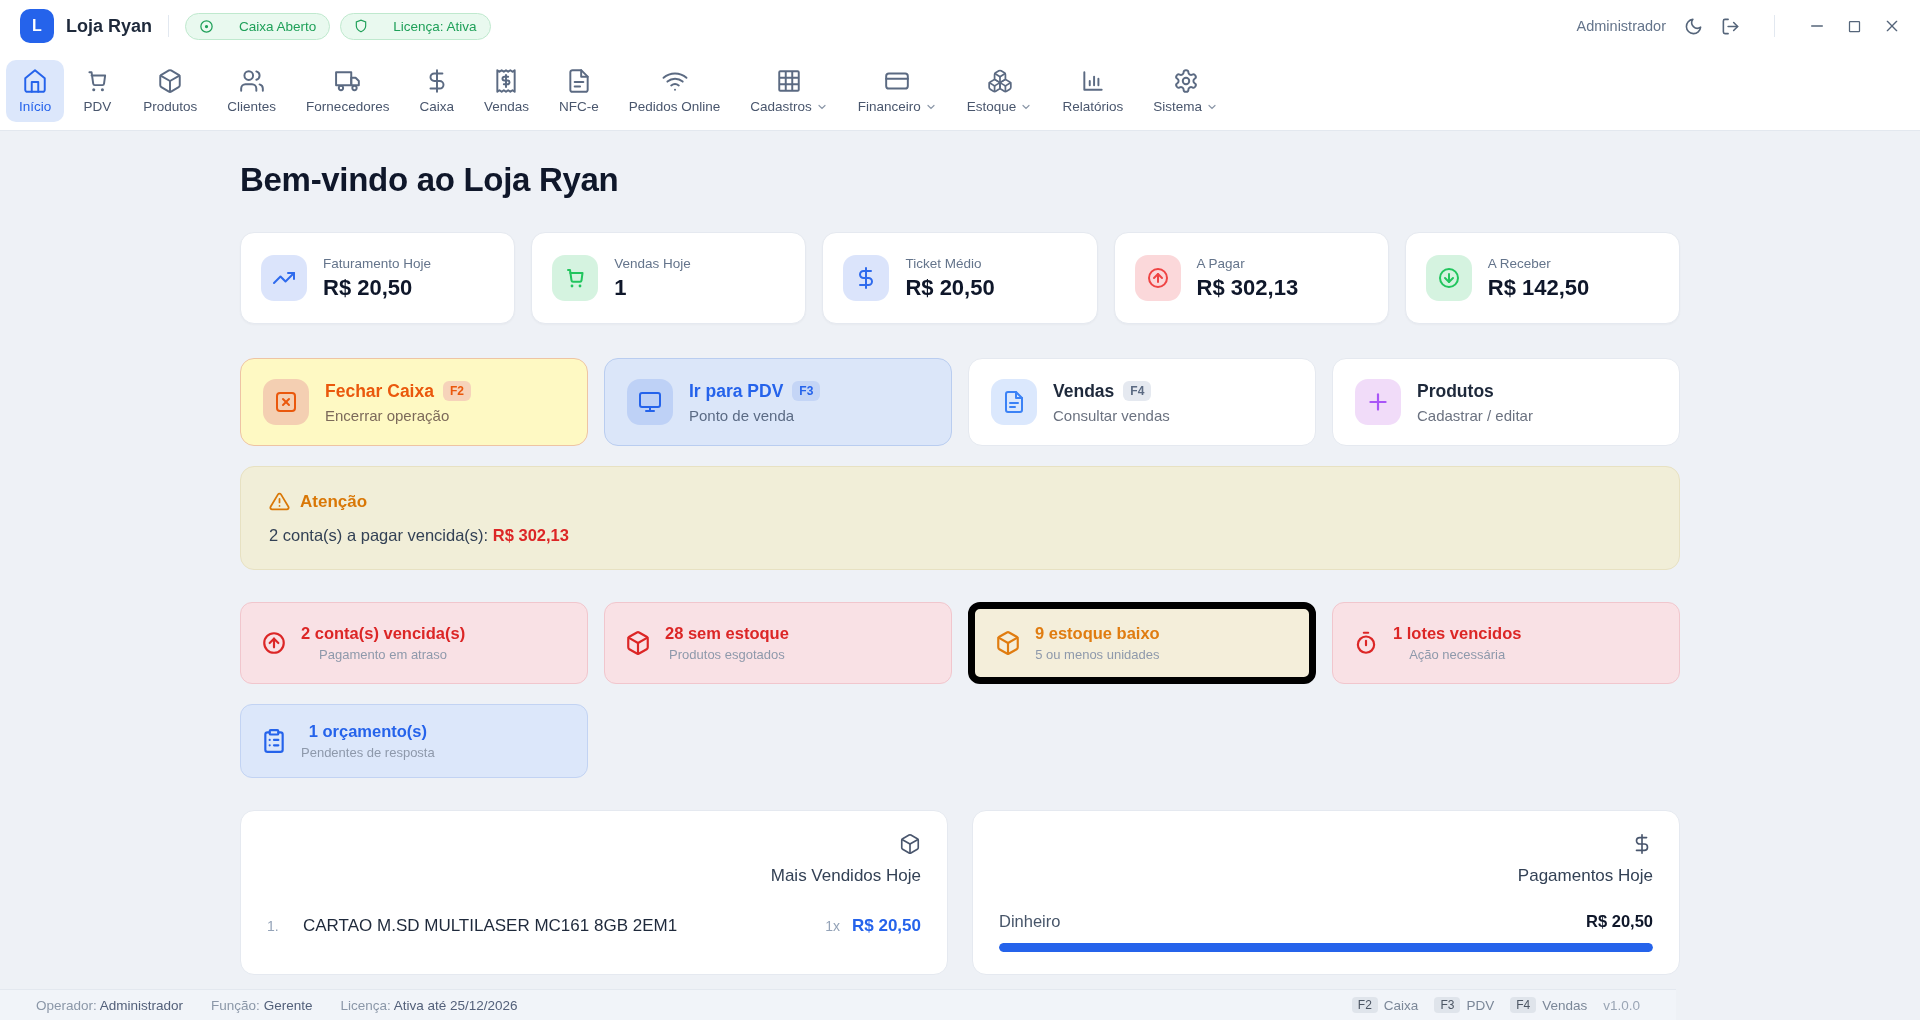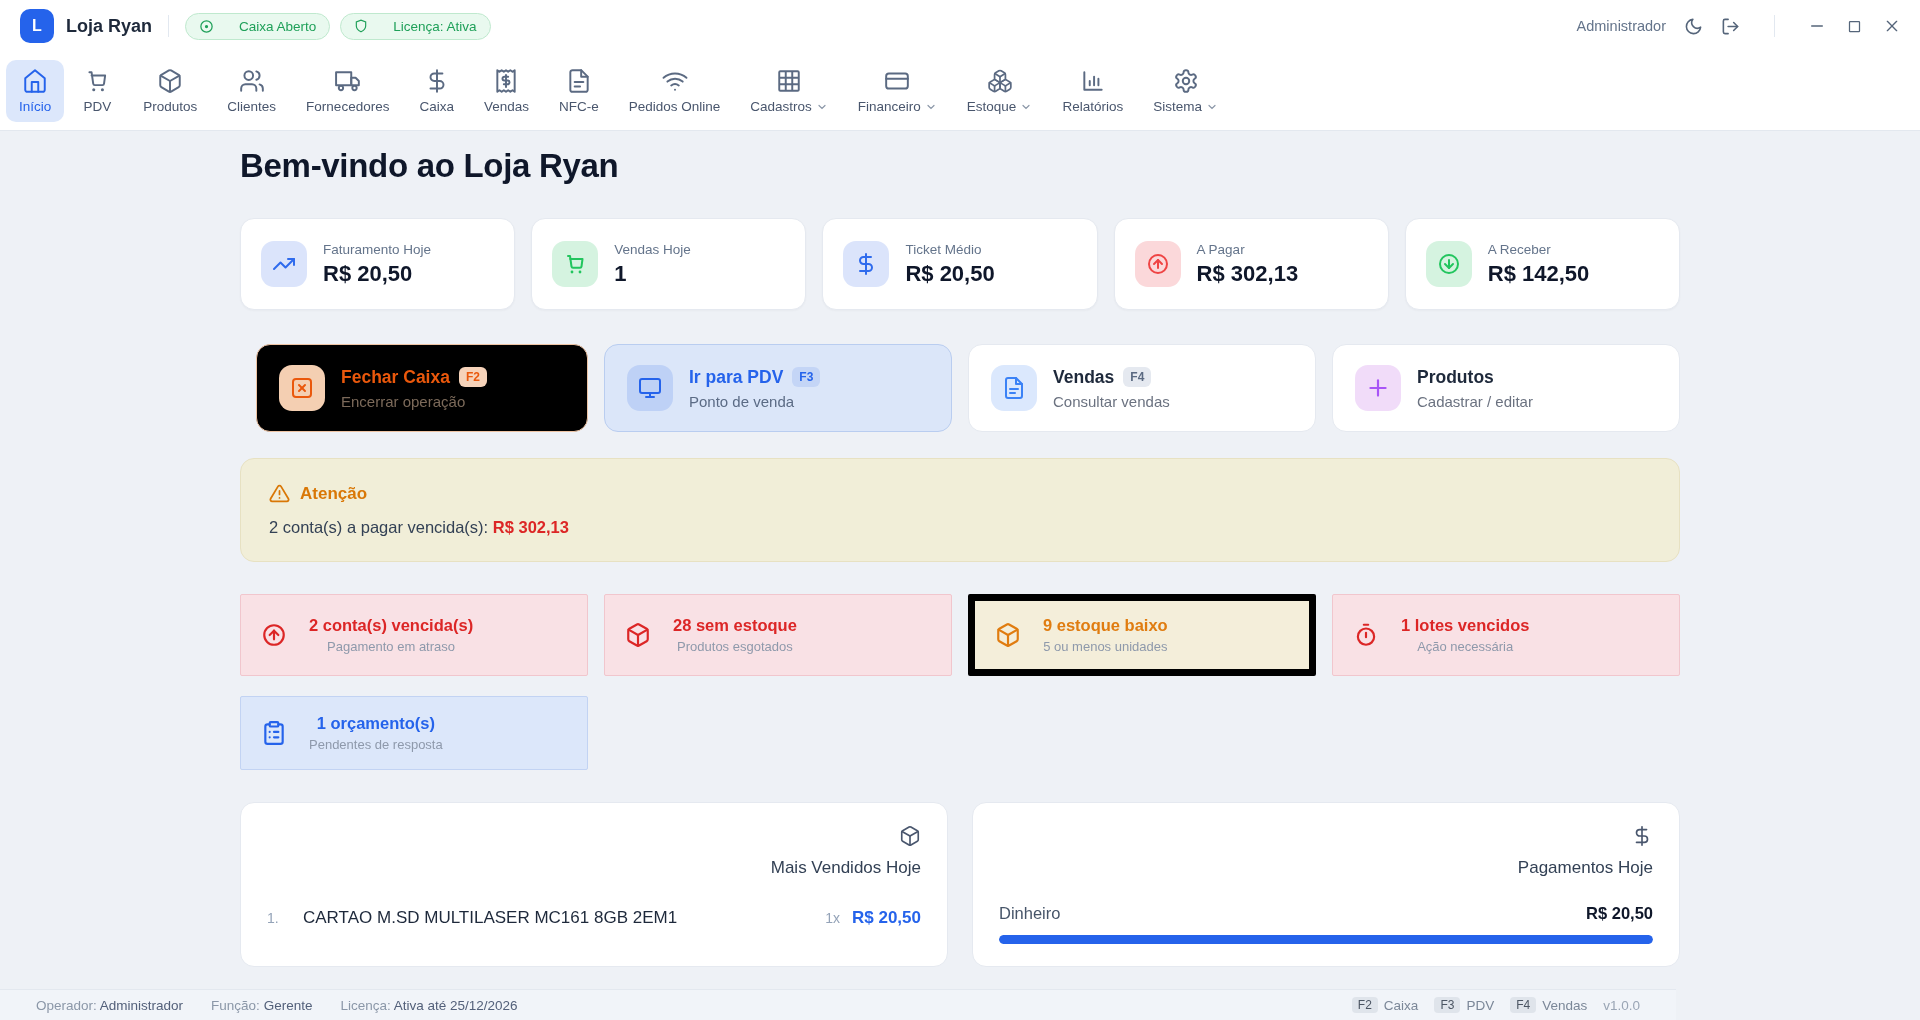--- a/index.html
+++ b/index.html
@@ -25,62 +25,62 @@
          padding:0 6px; gap:4px; }
   .nav-item { display:flex; flex-direction:column; align-items:center; justify-content:center; gap:5px;
               padding:8px 13px; border-radius:10px; color:#49566d; font-size:13.5px; cursor:pointer; min-width:58px; }
   .nav-item .nicon { color:#5b6a82; }
   .nav-item.active { background:#dce7fb; color:#2563eb; }
   .nav-item.active .nicon { color:#2563eb; }
   .nav-label { display:flex; align-items:center; gap:4px; white-space:nowrap; }
   .caret { color:#8b97a8; }
 
   
-  .main { width:1440px; margin:0 auto; padding-top:16px; }
+  .main { width:1440px; margin:0 auto; padding-top:30px; }
   .page-title { font-size:33px; font-weight:700; color:#0f172a; letter-spacing:-0.3px; }
   .page-sub { font-size:17px; color:#64748b; margin-top:9px; }
 
   .stats { display:grid; grid-template-columns:repeat(5,1fr); gap:16px; margin-top:33px; }
   .stat-card { background:#fff; border:1px solid #e5e9f0; border-radius:14px; padding:22px 20px;
                display:flex; align-items:center; gap:16px; box-shadow:0 1px 2px rgba(15,23,42,.03); }
   .tile { width:46px; height:46px; border-radius:13px; display:flex; align-items:center; justify-content:center; flex:0 0 46px; }
   .tile.blue { background:#dbe4fb; color:#2f6bed; }
   .tile.green { background:#d5f3e0; color:#22c55e; }
   .tile.red { background:#fbd8da; color:#ef4444; }
   .stat-label { font-size:13.5px; color:#64748b; }
   .stat-value { font-size:22px; font-weight:700; color:#0f172a; margin-top:4px; }
 
   .actions { display:grid; grid-template-columns:repeat(4,1fr); gap:16px; margin-top:34px; }
   .action-card { border-radius:14px; padding:20px 22px; display:flex; align-items:center; gap:16px; cursor:pointer;
                  background:#fff; border:1px solid #e5e9f0; }
-  .action-card.orange { background:#000000; border-color:#eec4a4;margin-left:16px; }
+  .action-card.orange { background:#fef9c3; border-color:#eec4a4; }
   .action-card.bluebg { background:#dbe6f9; border-color:#b9cdf0; }
   .action-card .tile.torange { background:#f4cfb2; color:#ea580c; }
   .action-card .tile.tblue2 { background:#bed1f6; color:#2563eb; }
   .action-card .tile.tlblue { background:#dbe8fd; color:#3b82f6; }
   .action-card .tile.tpurple { background:#f1dcf9; color:#a855f7; }
   .action-title { font-size:17.5px; font-weight:700; display:flex; align-items:center; gap:9px; }
   .action-title.c-orange { color:#ea580c; }
   .action-title.c-blue { color:#2563eb; }
   .action-title.c-dark { color:#1e293b; }
   .key-badge { font-size:12px; font-weight:700; padding:3px 7px; border-radius:6px; }
   .key-badge.korange { background:#f6d3ba; color:#ea580c; }
   .key-badge.kblue { background:#c4d5f6; color:#2563eb; }
   .key-badge.kgray { background:#e5e9f0; color:#5b6a82; }
   .action-sub { font-size:15px; color:#6b7避280; color:#6b7280; margin-top:5px; }
   .action-card.orange .action-sub { color:#7c6a5a; }
   .action-card.bluebg .action-sub { color:#5b6b85; }
 
-  .warning { margin-top:26px; background:#f1eed8; border:1px solid #e7e1c2; border-radius:14px; padding:24px 28px; }
+  .warning { margin-top:20px; background:#f1eed8; border:1px solid #e7e1c2; border-radius:14px; padding:24px 28px; }
   .warning-head { display:flex; align-items:center; gap:10px; color:#d97706; font-weight:700; font-size:17px; }
   .warning-body { margin-top:14px; font-size:16.5px; color:#334155; }
   .warning-amount { color:#dc2626; font-weight:700; }
 
   .alerts { display:grid; grid-template-columns:repeat(4,1fr); column-gap:16px; row-gap:20px; margin-top:32px; }
-  .alert-card { border-radius:2px; padding:15px 20px; display:flex; align-items:center; gap:22px; cursor:pointer;
+  .alert-card { border-radius:12px; padding:15px 20px; display:flex; align-items:center; gap:14px; cursor:pointer;
                 justify-content:flex-start; min-height:74px; }
   .alert-card .a-icon { flex:0 0 26px; }
   .alert-card.pink { background:#f9e1e5; border:1px solid #f1c6cd; }
   .alert-card.pink .a-title, .alert-card.pink .a-icon { color:#dc2626; }
   .alert-card.beige { background:#f4eeda; border:7px solid #000000; }
   .alert-card.beige .a-title, .alert-card.beige .a-icon { color:#e07c10; }
   .alert-card.bluec { background:#dce7fa; border:1px solid #c2d3f3; }
   .alert-card.bluec .a-title, .alert-card.bluec .a-icon { color:#2563eb; }
   .a-col { display:flex; flex-direction:column; align-items:center; }
   .a-title { font-size:16.5px; font-weight:700; }

